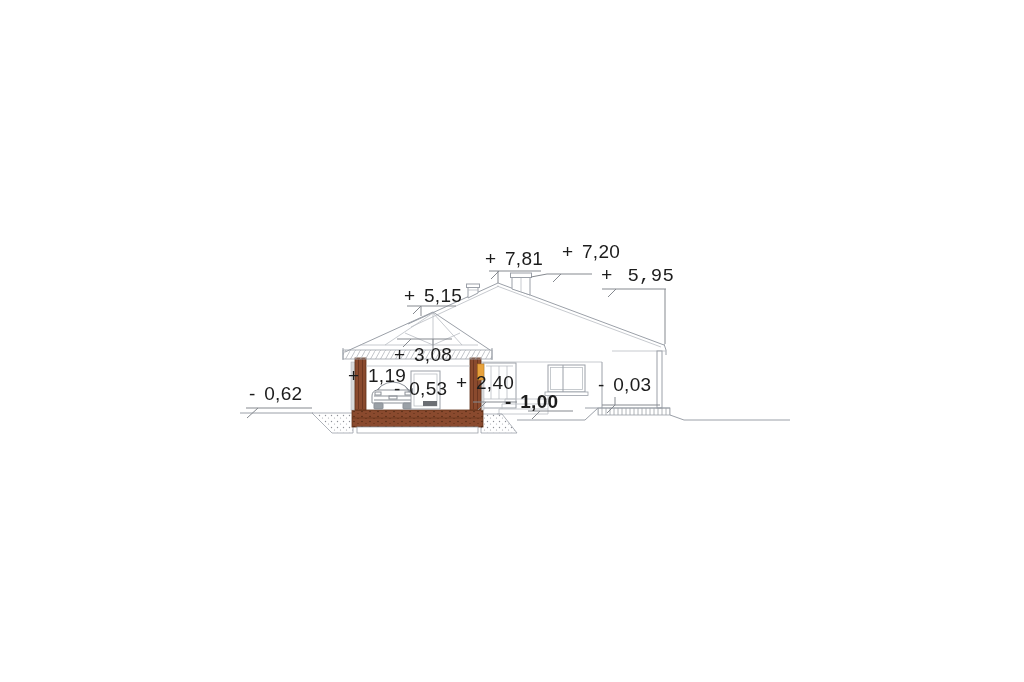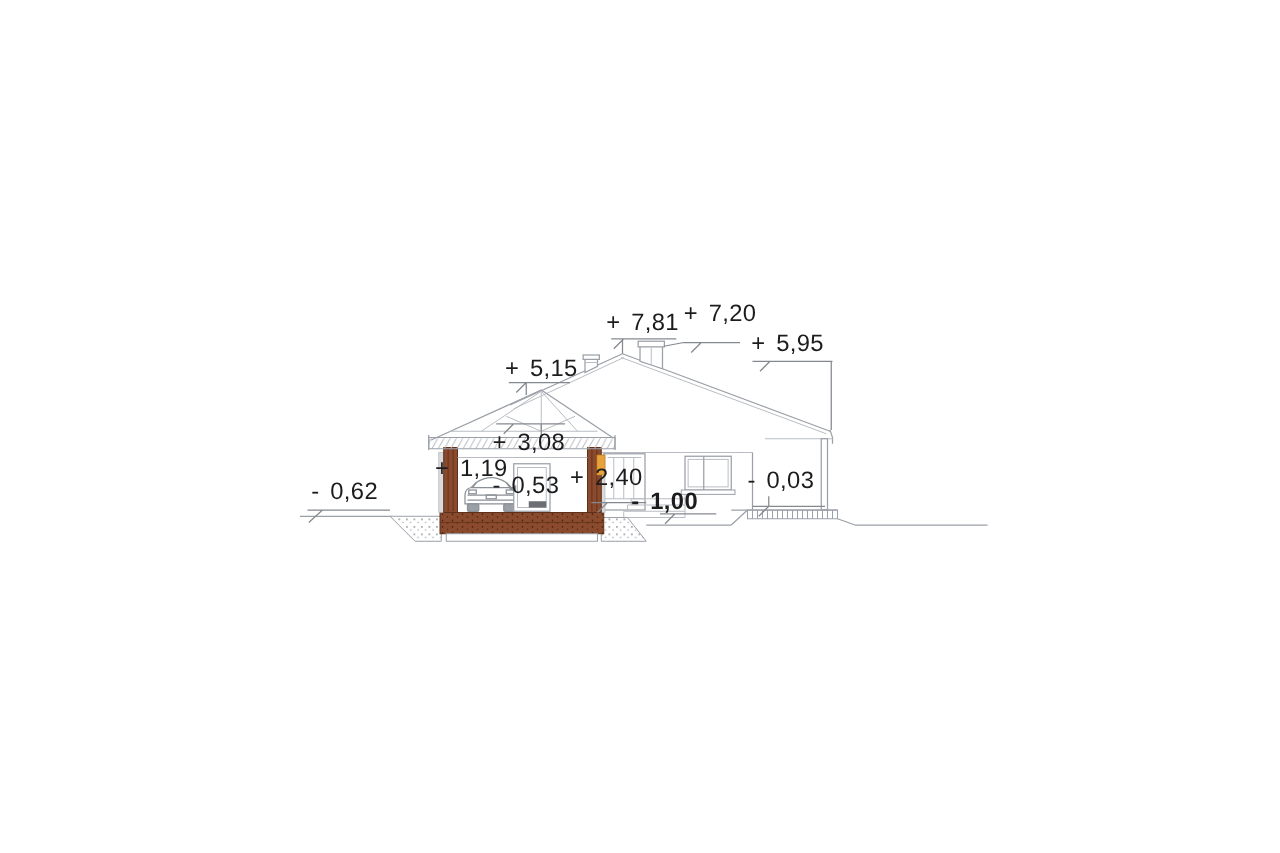--- a/index.html
+++ b/index.html
@@ -176,17 +176,17 @@
   </svg>
 
   <div class="dim-label" style="left:249px;top:384px;">- 0,62</div>
   <div class="dim-label" style="left:404px;top:286px;text-align:center;">+ 5,15</div>
   <div class="dim-label" style="left:394px;top:305px;margin-top:40px;">+ 3,08</div>
   <div class="dim-label" style="left:348px;top:366px;">+ 1,19</div>
   <div class="dim-label" style="left:394px;top:379px;">- 0,53</div>
   <div class="dim-label" style="left:456px;top:373px;">+ 2,40</div>
   <div class="dim-label" style="left:505px;top:392px;font-weight:bold;">- 1,00</div>
   <div class="dim-label" style="left:485px;top:249px;">+ 7,81</div>
-  <div class="dim-label" style="left:547px;top:242px;">+ 7,20</div>
-  <div class="dim-label" style="left:601px;top:266px;">+ 5,95</div>
+  <div class="dim-label" style="left:562px;top:242px;">+ 7,20</div>
+  <div class="dim-label" style="left:601px;top:266px;font-family:Liberation Mono, monospace;">+ 5,95</div>
   <div class="dim-label" style="left:598px;top:375px;">- 0,03</div>
 
 </div>
 
 </body></html>

